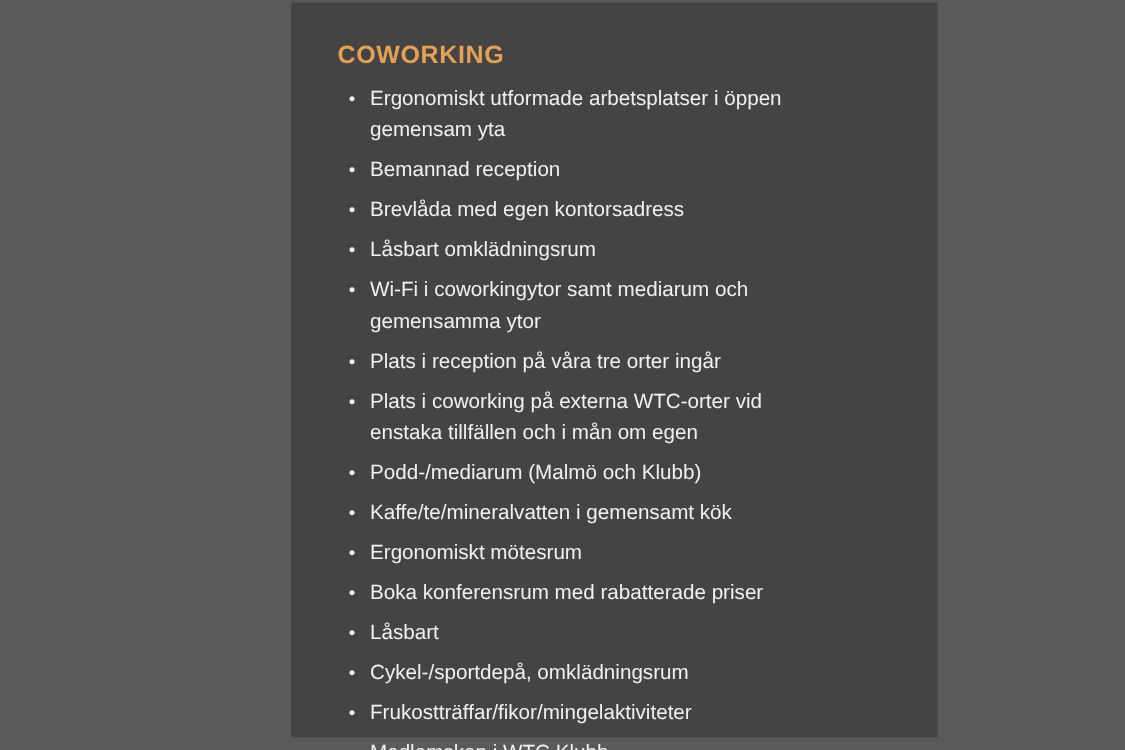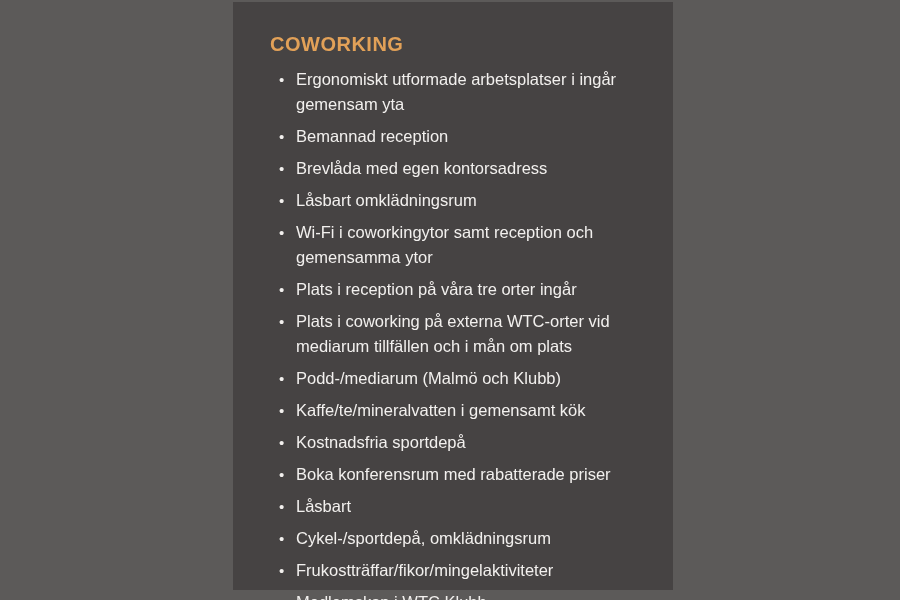--- a/index.html
+++ b/index.html
@@ -15,21 +15,21 @@
     font-family: "Liberation Sans", sans-serif;
   }
   .stage {
     position: relative;
     width: 900px; height: 600px;
     background: var(--background);
   }
   .panel {
     position: absolute;
     left: 233px; top: 2px;
-    width: 440px; height: 588px;
+    width: 517px; height: 588px;
     background: var(--panel);
     padding: 31px 20px 0 37px;
   }
   .slide-title {
     color: var(--accent);
     font-size: 20px;
     font-weight: bold;
     letter-spacing: 0.5px;
     line-height: 22px;
   }
@@ -61,66 +61,66 @@
 </head>
 <body>
 
 <div class="stage">
   <div class="panel">
     <h1 class="slide-title">COWORKING</h1>
     <ul class="feature-list">
 
         <li>
           <span class="bullet-dot">•</span>
-          <span class="bullet-text">Ergonomiskt utformade arbetsplatser i ingår gemensam yta</span>
+          <span class="bullet-text">Ergonomiskt utformade arbetsplatser i öppen gemensam yta</span>
         </li>
 
         <li>
           <span class="bullet-dot">•</span>
           <span class="bullet-text">Bemannad reception</span>
         </li>
 
         <li>
           <span class="bullet-dot">•</span>
           <span class="bullet-text">Brevlåda med egen kontorsadress</span>
         </li>
 
         <li>
           <span class="bullet-dot">•</span>
           <span class="bullet-text">Låsbart omklädningsrum</span>
         </li>
 
         <li>
           <span class="bullet-dot">•</span>
-          <span class="bullet-text">Wi-Fi i coworkingytor samt reception och gemensamma ytor</span>
+          <span class="bullet-text">Wi-Fi i coworkingytor samt mediarum och gemensamma ytor</span>
         </li>
 
         <li>
           <span class="bullet-dot">•</span>
           <span class="bullet-text">Plats i reception på våra tre orter ingår</span>
         </li>
 
         <li>
           <span class="bullet-dot">•</span>
-          <span class="bullet-text">Plats i coworking på externa WTC-orter vid mediarum tillfällen och i mån om plats</span>
+          <span class="bullet-text">Plats i coworking på externa WTC-orter vid enstaka tillfällen och i mån om egen</span>
         </li>
 
         <li>
           <span class="bullet-dot">•</span>
           <span class="bullet-text">Podd-/mediarum (Malmö och Klubb)</span>
         </li>
 
         <li>
           <span class="bullet-dot">•</span>
           <span class="bullet-text">Kaffe/te/mineralvatten i gemensamt kök</span>
         </li>
 
         <li>
           <span class="bullet-dot">•</span>
-          <span class="bullet-text">Kostnadsfria sportdepå</span>
+          <span class="bullet-text">Ergonomiskt mötesrum</span>
         </li>
 
         <li>
           <span class="bullet-dot">•</span>
           <span class="bullet-text">Boka konferensrum med rabatterade priser</span>
         </li>
 
         <li>
           <span class="bullet-dot">•</span>
           <span class="bullet-text">Låsbart</span>

